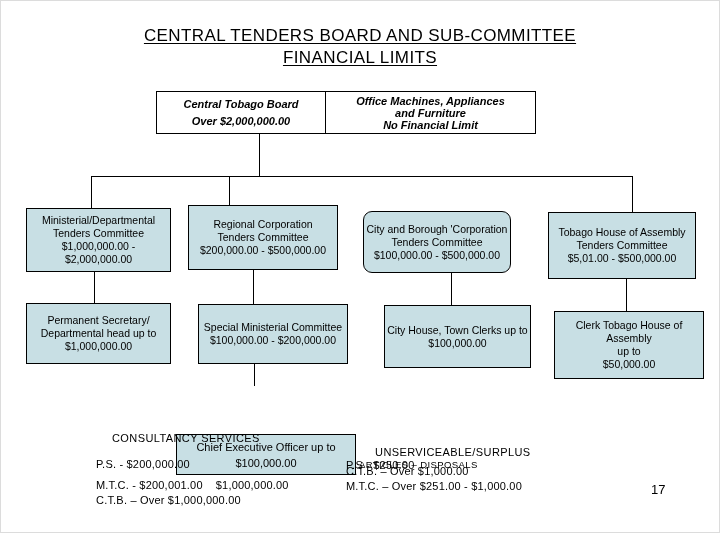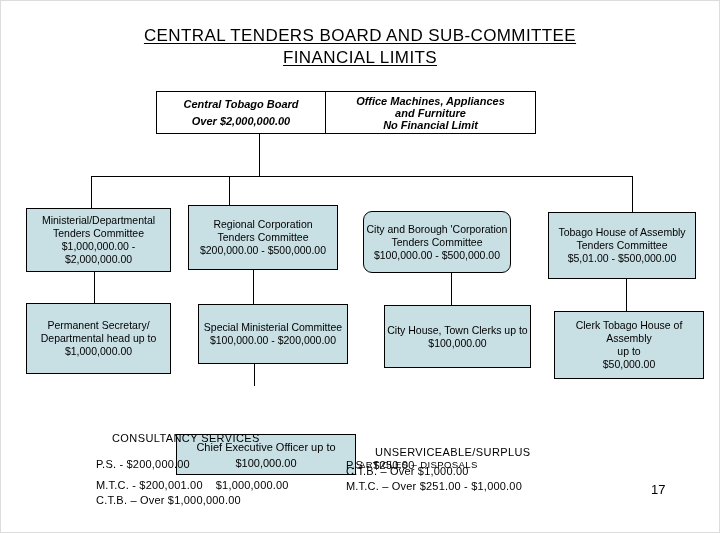--- a/index.html
+++ b/index.html
@@ -93,21 +93,21 @@
     <span>City and Borough 'Corporation</span>
     <span>Tenders Committee</span>
     <span>$100,000.00 - $500,000.00</span>
   </div>
   <div class="obox" style="left:547px;top:211px;width:148px;height:67px;">
     <span>Tobago House of Assembly</span>
     <span>Tenders Committee</span>
     <span>$5,01.00 - $500,000.00</span>
   </div>
 
-  <div class="obox" style="left:25px;top:302px;width:145px;height:71px;">
+  <div class="obox" style="left:25px;top:302px;width:145px;height:61px;">
     <span>Permanent Secretary/</span>
     <span>Departmental head up to</span>
     <span>$1,000,000.00</span>
   </div>
   <div class="obox" style="left:197px;top:303px;width:150px;height:60px;">
     <span>Special Ministerial Committee</span>
     <span>$100,000.00 - $200,000.00</span>
   </div>
   <div class="obox" style="left:383px;top:304px;width:147px;height:63px;">
     <span>City House, Town Clerks up to</span>

